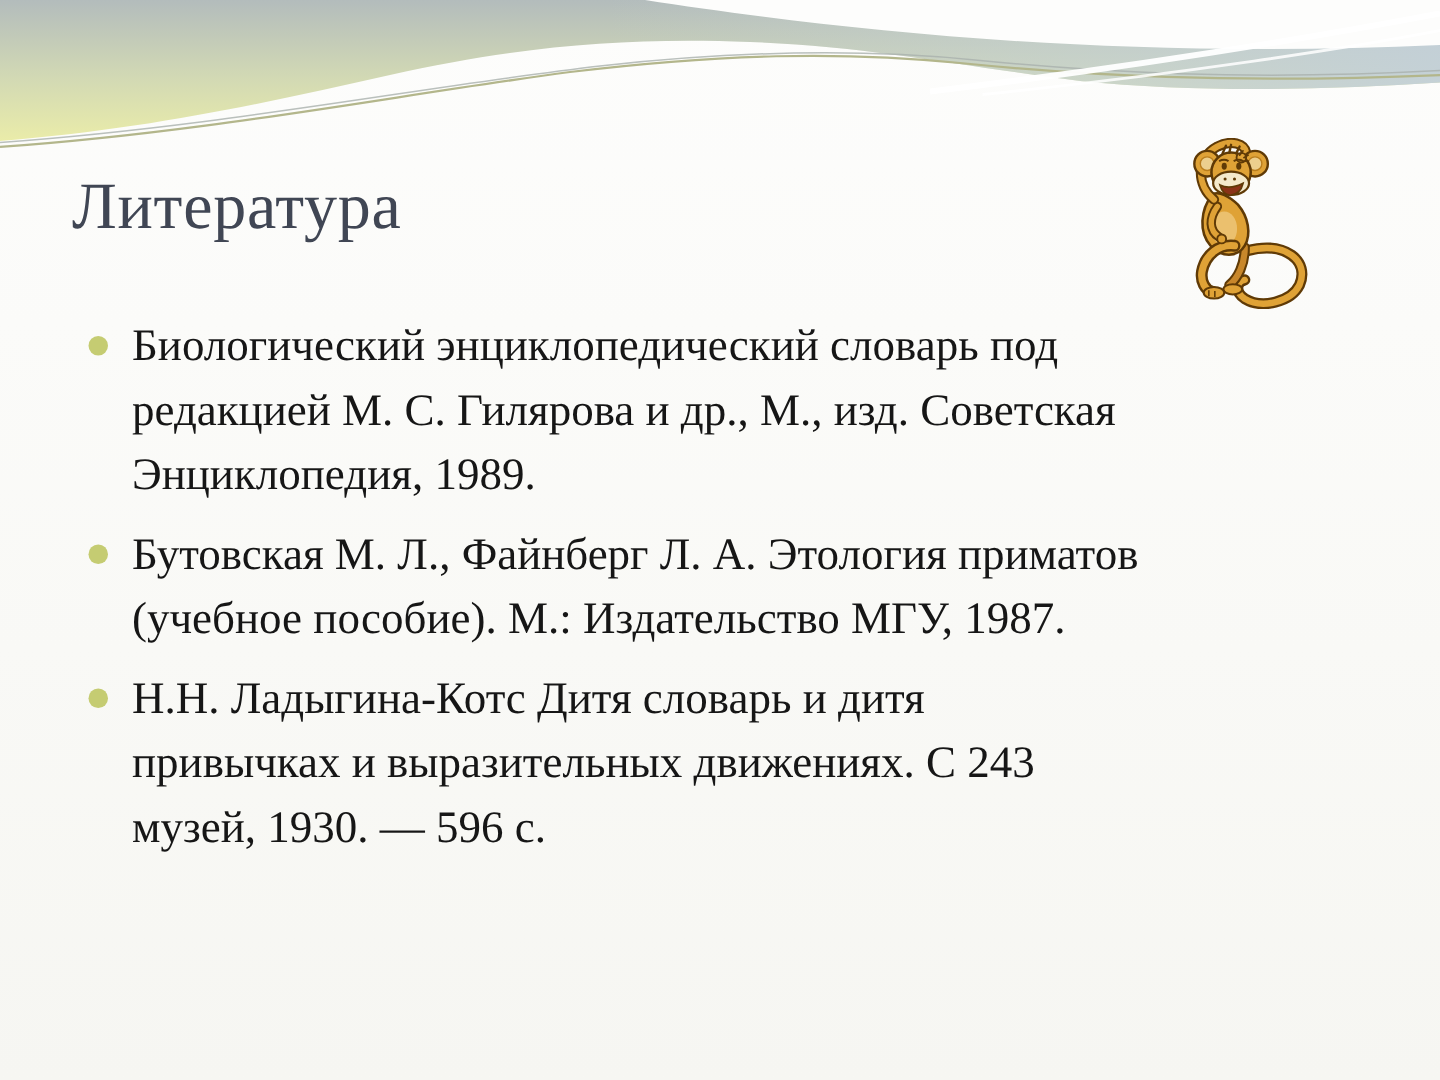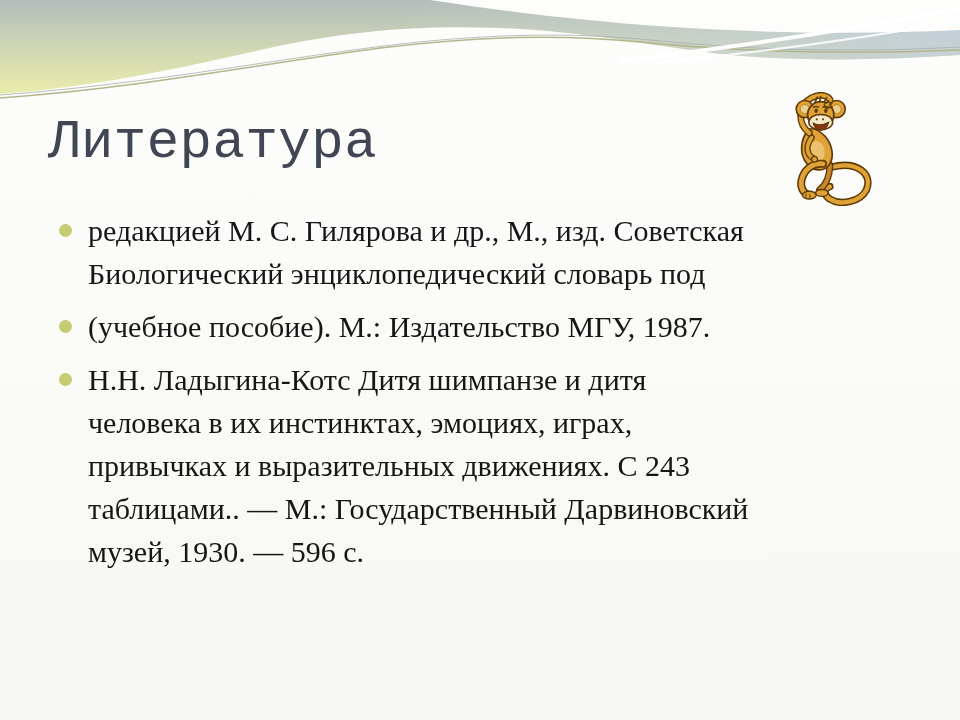--- a/index.html
+++ b/index.html
@@ -5,22 +5,22 @@
   html,body { margin:0; padding:0; background:#888; }
   .slide {
     position:relative; width:960px; height:720px; margin:0 auto;
     overflow:hidden;
     background:linear-gradient(180deg,#fdfdfc 0%,#f9f9f6 60%,#f6f6f2 100%);
     font-family:"Liberation Serif","DejaVu Serif",serif;
   }
   .header-wave { position:absolute; top:0; left:0; display:block; }
   .title {
     position:absolute; left:48px; top:112px; margin:0;
-    font-family:Liberation Mono, monospace;
-    font-size:54px; font-weight:400; letter-spacing:0.5px;
+    font-family:Liberation Serif, serif;
+    font-size:44px; font-weight:400; letter-spacing:0.5px;
     color:var(--title-color,#404654);
   }
   .monkey { position:absolute; left:766px; top:92px; }
   .bullets {
     position:absolute; left:56px; top:209px; width:872px;
     margin:0; padding:0; list-style:none;
     font-size:30px; line-height:43px; color:var(--body-color,#161616);
   }
   .bullets li { position:relative; padding-left:32px; margin:0 0 10px 0; }
   .bullet-dot {
@@ -97,30 +97,30 @@
     <ellipse cx="44" cy="16.5" rx="1.5" ry="2" fill="#5f3a06"></ellipse>
     <ellipse cx="52.5" cy="16.5" rx="1.5" ry="2" fill="#5f3a06"></ellipse>
     <path d="M41,13.5 Q44,12 46.5,13.5 M49.5,13.5 Q52.5,12 55,13.5" stroke="#5f3a06" stroke-width="1.2" fill="none"></path>
   </svg>
 
   <h1 class="title">Литература</h1>
 
   <ul class="bullets">
     <li>
       <span class="bullet-dot"></span>
+      <span class="tline">Биологический энциклопедический словарь под</span>
       <span class="tline">редакцией М. С. Гилярова и др., М., изд. Советская</span>
-      <span class="tline">Биологический энциклопедический словарь под</span>
+      <span class="tline">Энциклопедия, 1989.</span>
     </li>
     <li>
       <span class="bullet-dot"></span>
+      <span class="tline">Бутовская М. Л., Файнберг Л. А. Этология приматов</span>
       <span class="tline">(учебное пособие). М.: Издательство МГУ, 1987.</span>
     </li>
     <li>
       <span class="bullet-dot"></span>
-      <span class="tline">Н.Н. Ладыгина-Котс Дитя шимпанзе и дитя</span>
-      <span class="tline">человека в их инстинктах, эмоциях, играх,</span>
+      <span class="tline">Н.Н. Ладыгина-Котс Дитя словарь и дитя</span>
       <span class="tline">привычках и выразительных движениях. С 243</span>
-      <span class="tline">таблицами.. — М.: Государственный Дарвиновский</span>
       <span class="tline">музей, 1930. — 596 с.</span>
     </li>
   </ul>
 
 </div>
 
 </body></html>

